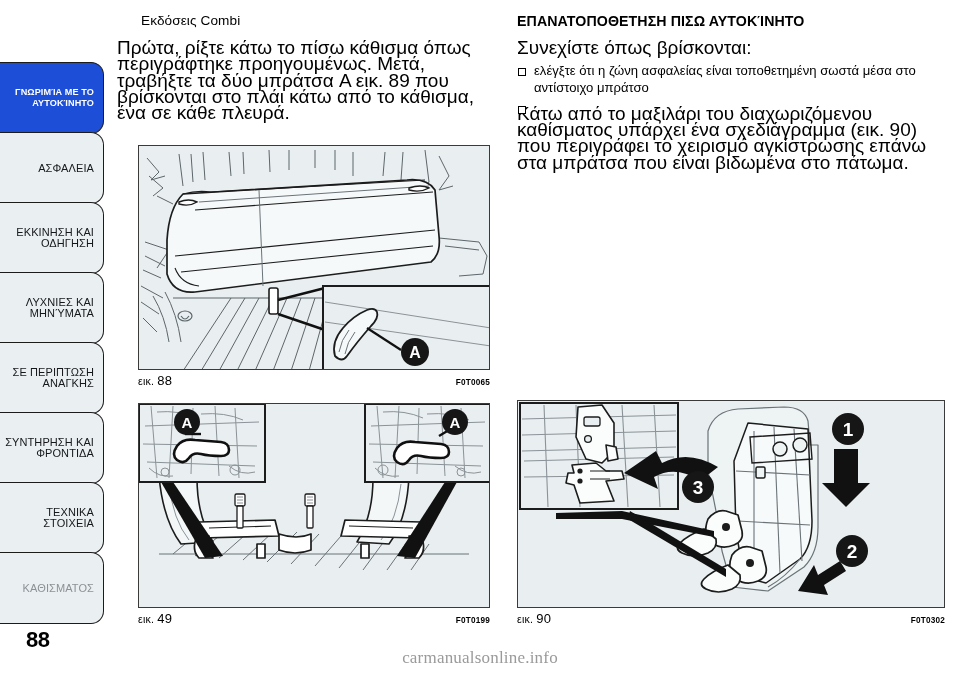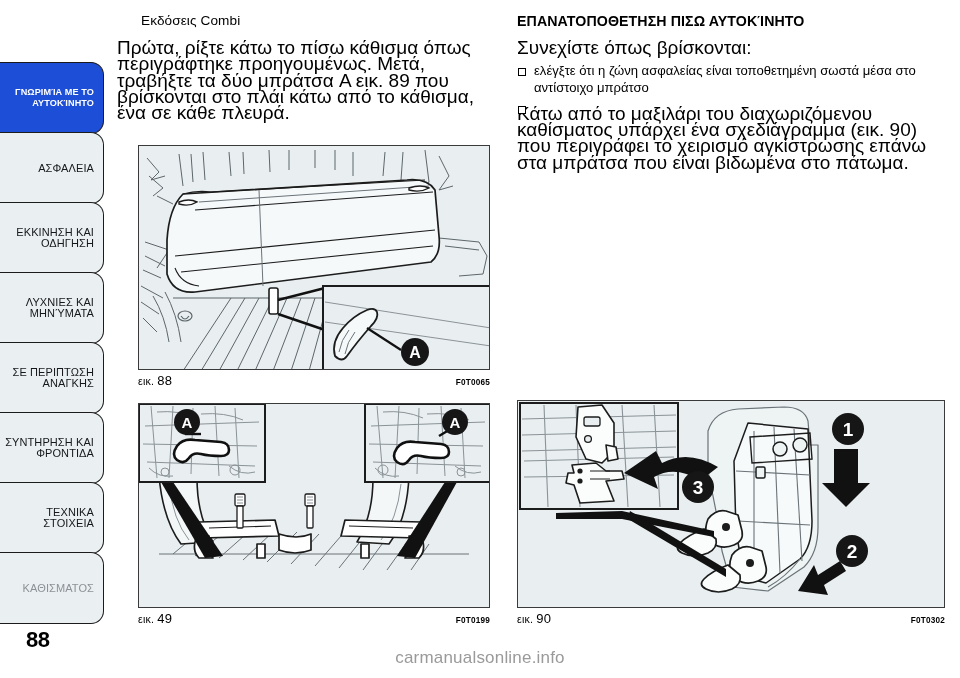--- a/index.html
+++ b/index.html
@@ -83,21 +83,21 @@
   #fig89 .figframe{height:205px;}
   #fig90{left:517px;top:400px;width:428px;}
   #fig90 .figframe{height:208px;}
 
   svg{display:block;}
 
   
   #watermark{
     position:absolute;left:0;right:0;bottom:10px;text-align:center;
     font-size:17px;color:#9a9a9a;letter-spacing:.2px;
-    font-family:Liberation Sans, sans-serif;
+    font-family:Liberation Serif, serif;
   }
 </style>
 </head>
 <body>
 
 <div id="sidebar">
   <div class="tab active" style="height:72px">
     <span class="tlab">ΓΝΩΡΙΜΊΑ ΜΕ ΤΟ<br>ΑΥΤΟΚΊΝΗΤΟ</span>
   </div>
   <div class="tab" style="height:72px">

